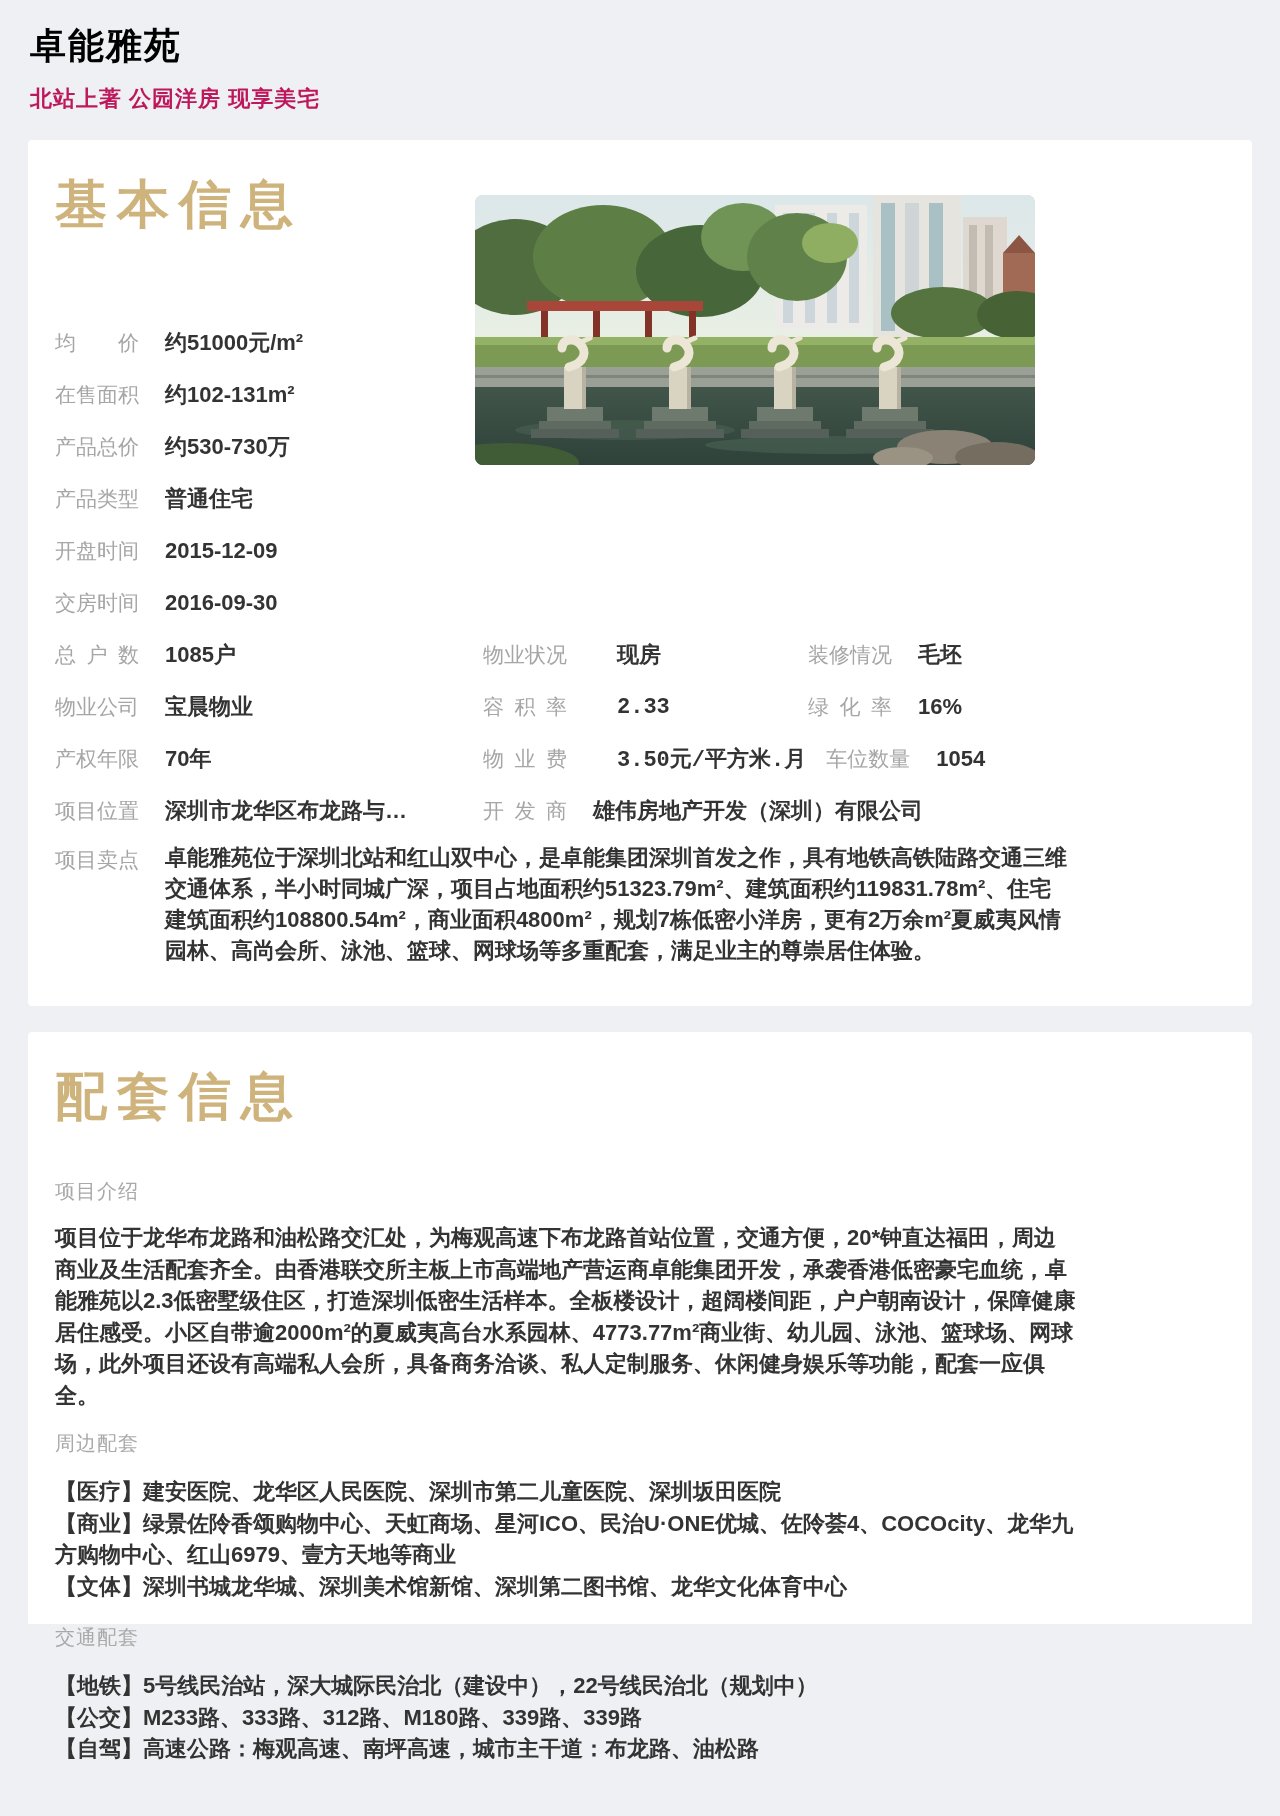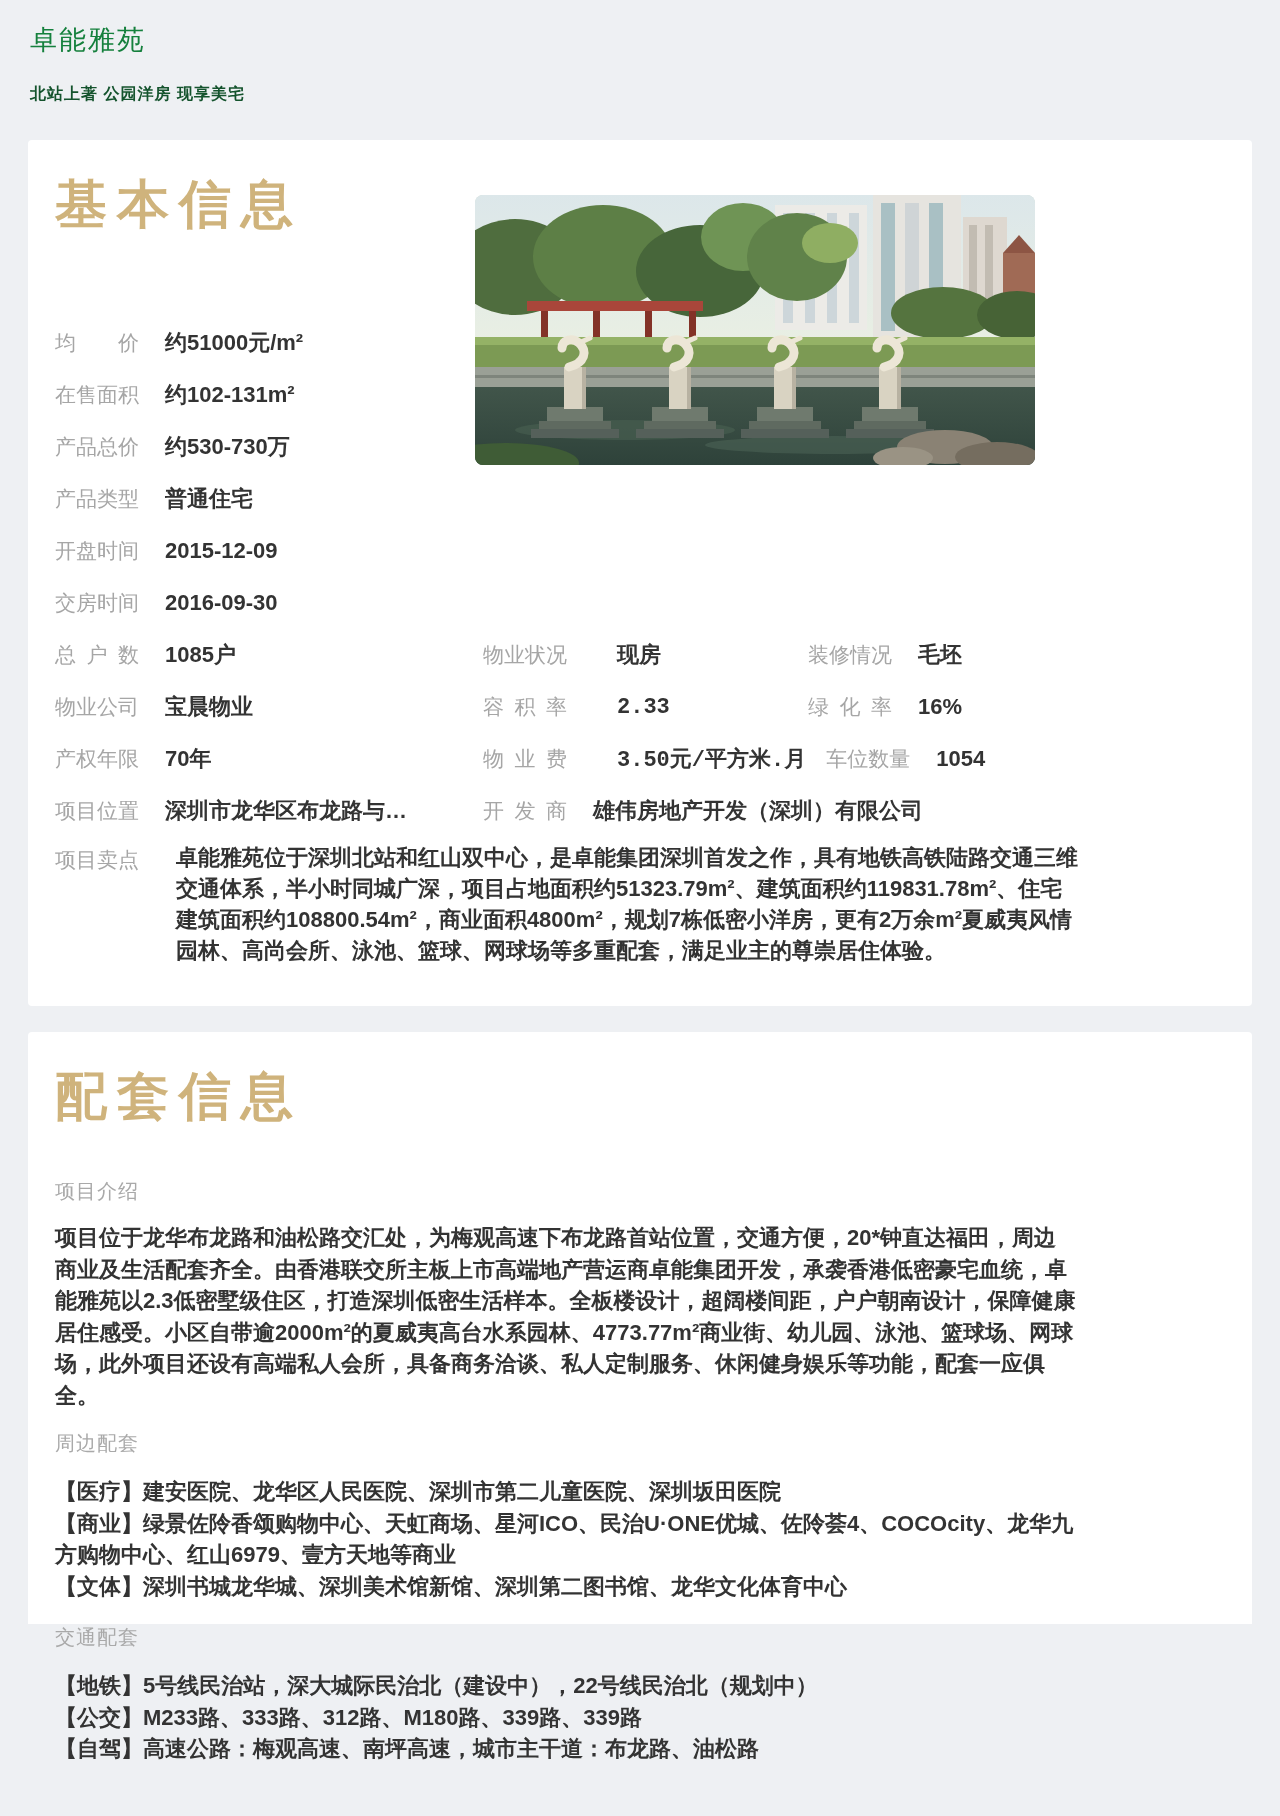--- a/index.html
+++ b/index.html
@@ -6,25 +6,25 @@
   body{
     position:relative;
     width:1280px;height:1816px;
     background:#eef0f3;
     font-family:"Liberation Sans","DejaVu Sans",sans-serif;
     color:#333;
     overflow:hidden;
   }
   .page-title{
     position:absolute;left:30px;top:22px;
-    font-size:27px;font-weight:400;color:#15803d;letter-spacing:2px;
+    font-size:36px;font-weight:700;color:#000000;letter-spacing:2px;
   }
   .page-subtitle{
     position:absolute;left:30px;top:84px;
-    font-size:16px;font-weight:600;color:#14532d;letter-spacing:1px;
+    font-size:22px;font-weight:600;color:#be185d;letter-spacing:1px;
   }
   .card{
     position:absolute;left:28px;width:1224px;
     background:#ffffff;border-radius:4px;
   }
   #card-basic{top:140px;height:866px;}
   #card-facility{top:1032px;height:592px;border-bottom-left-radius:0;border-bottom-right-radius:0;}
   .section-title{
     position:absolute;left:27px;top:30px;
     font-size:52px;font-weight:600;color:#cfb37c;letter-spacing:10px;
@@ -41,21 +41,21 @@
   .lbl{
     width:84px;flex:none;
     font-size:21px;color:#a6a6a6;font-weight:400;
     text-align:justify;text-align-last:justify;
   }
   .val{margin-left:26px;font-size:22px;font-weight:600;color:#333;white-space:nowrap;}
   .pair{display:flex;align-items:center;}
   .pair-a{min-width:325px;gap:24px;}
   .pair-a .val{padding-right:20px;font-family:Liberation Mono, monospace;}
   
-  .selling-point{position:absolute;left:27px;top:702px;display:flex;gap:11px;}
+  .selling-point{position:absolute;left:27px;top:702px;display:flex;}
   .selling-point .lbl{line-height:31px;margin-top:2px;}
   .para{
     font-size:22px;line-height:31px;font-weight:700;color:#333;
     text-align:left;
   }
   .selling-point .para{margin-left:26px;width:902px;}
   
   .sub-label{
     position:absolute;left:27px;
     font-size:20px;color:#a9a9a9;font-weight:500;letter-spacing:1px;

